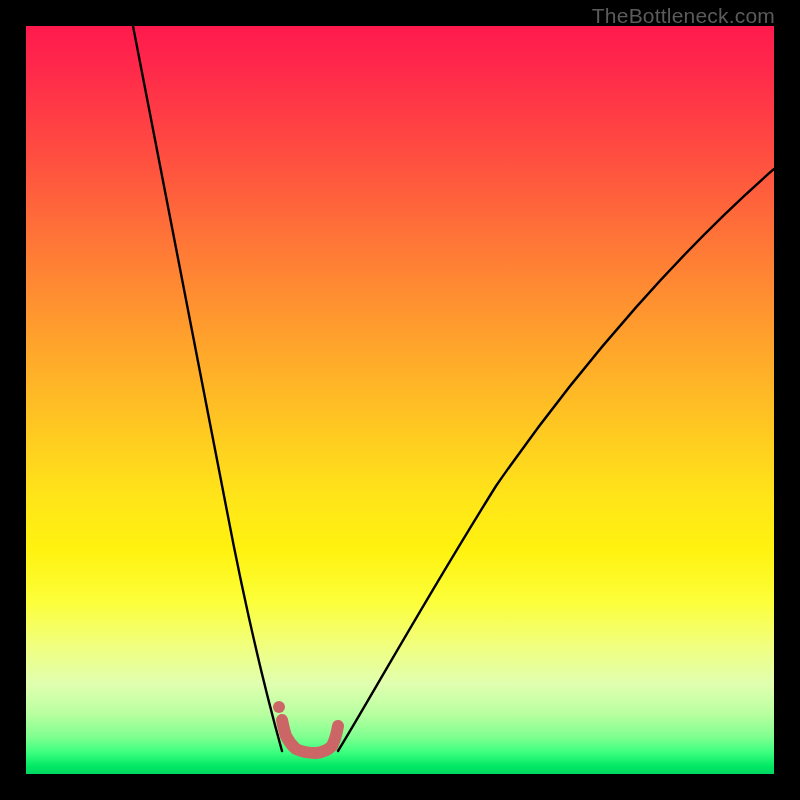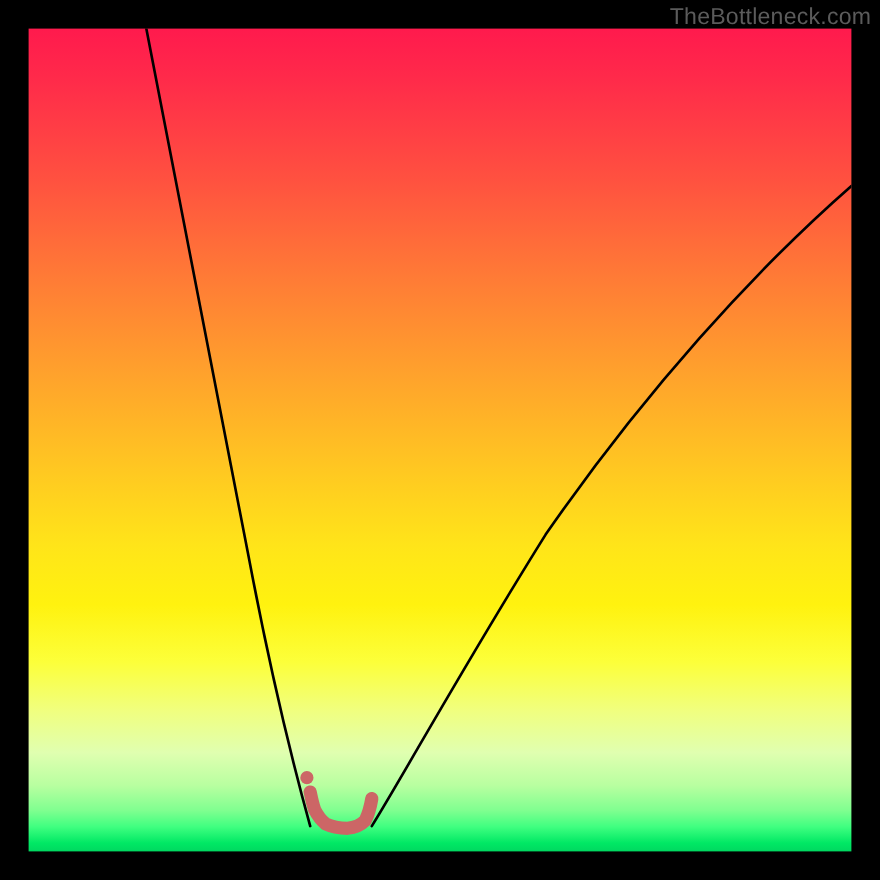--- a/index.html
+++ b/index.html
@@ -45,21 +45,21 @@
   .curve-svg {
     position: absolute;
     left: 0;
     top: 0;
     width: 100%;
     height: 100%;
   }
   .watermark {
     position: absolute;
     top: 4px;
-    right: 8px;
+    right: 25px;
     font-family: Arial, Helvetica, sans-serif;
     font-size: 21px;
     font-weight: 500;
     color: #5b5b5b;
     letter-spacing: 0.2px;
   }
 </style>
 </head>
 <body>
 

